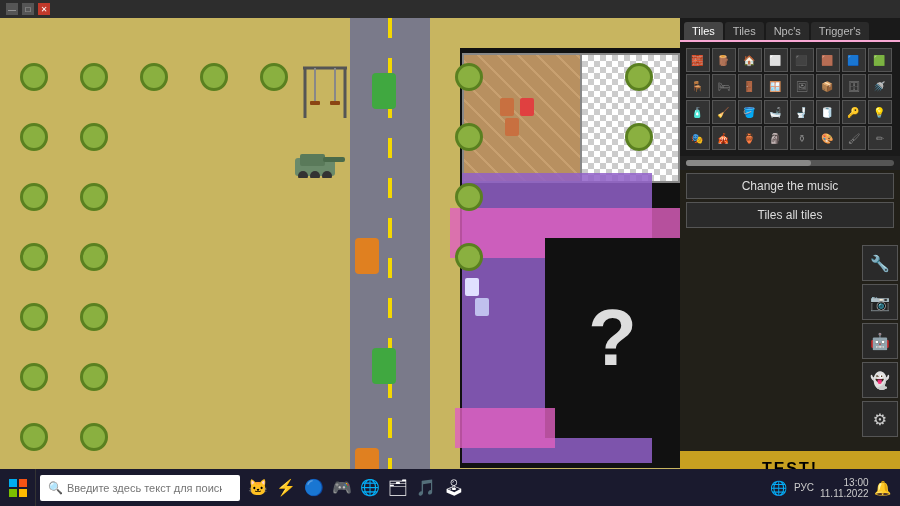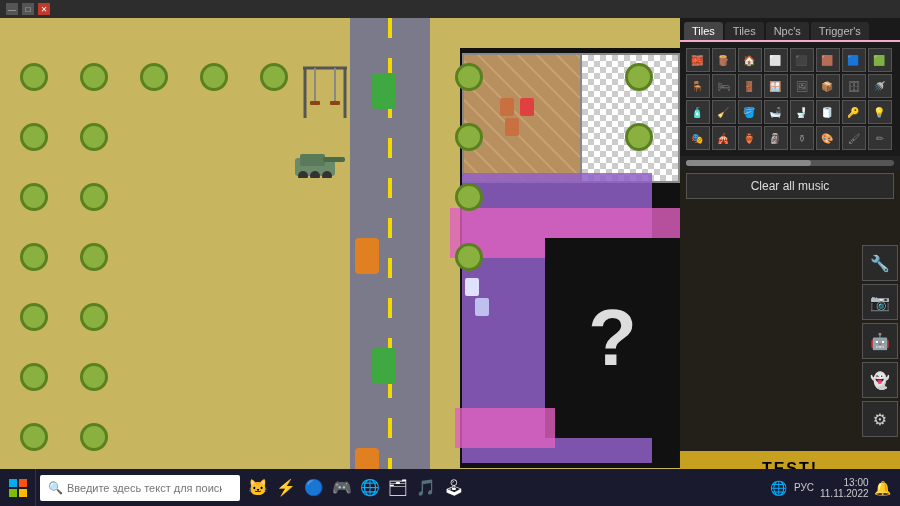--- a/index.html
+++ b/index.html
@@ -565,21 +565,22 @@
         <div class="tile-cell">✏</div>
       </div>
 
     <div id="slider-row">
       <div class="slider-bar">
         <div class="slider-fill"></div>
       </div>
     </div>
 
 
-    <button class="action-btn">Clear all music</button>
+    <button class="action-btn">Change the music</button>
+    <button class="action-btn">Tiles all tiles</button>
 
     <div style="position:absolute;right:0;top:225px;display:flex;flex-direction:column;gap:3px;padding:2px;">
       <button class="side-icon-btn">🔧</button>
       <button class="side-icon-btn">📷</button>
       <button class="side-icon-btn">🤖</button>
       <button class="side-icon-btn">👻</button>
       <button class="side-icon-btn">⚙</button>
     </div>
 
     <button id="test-btn">TEST!</button>

